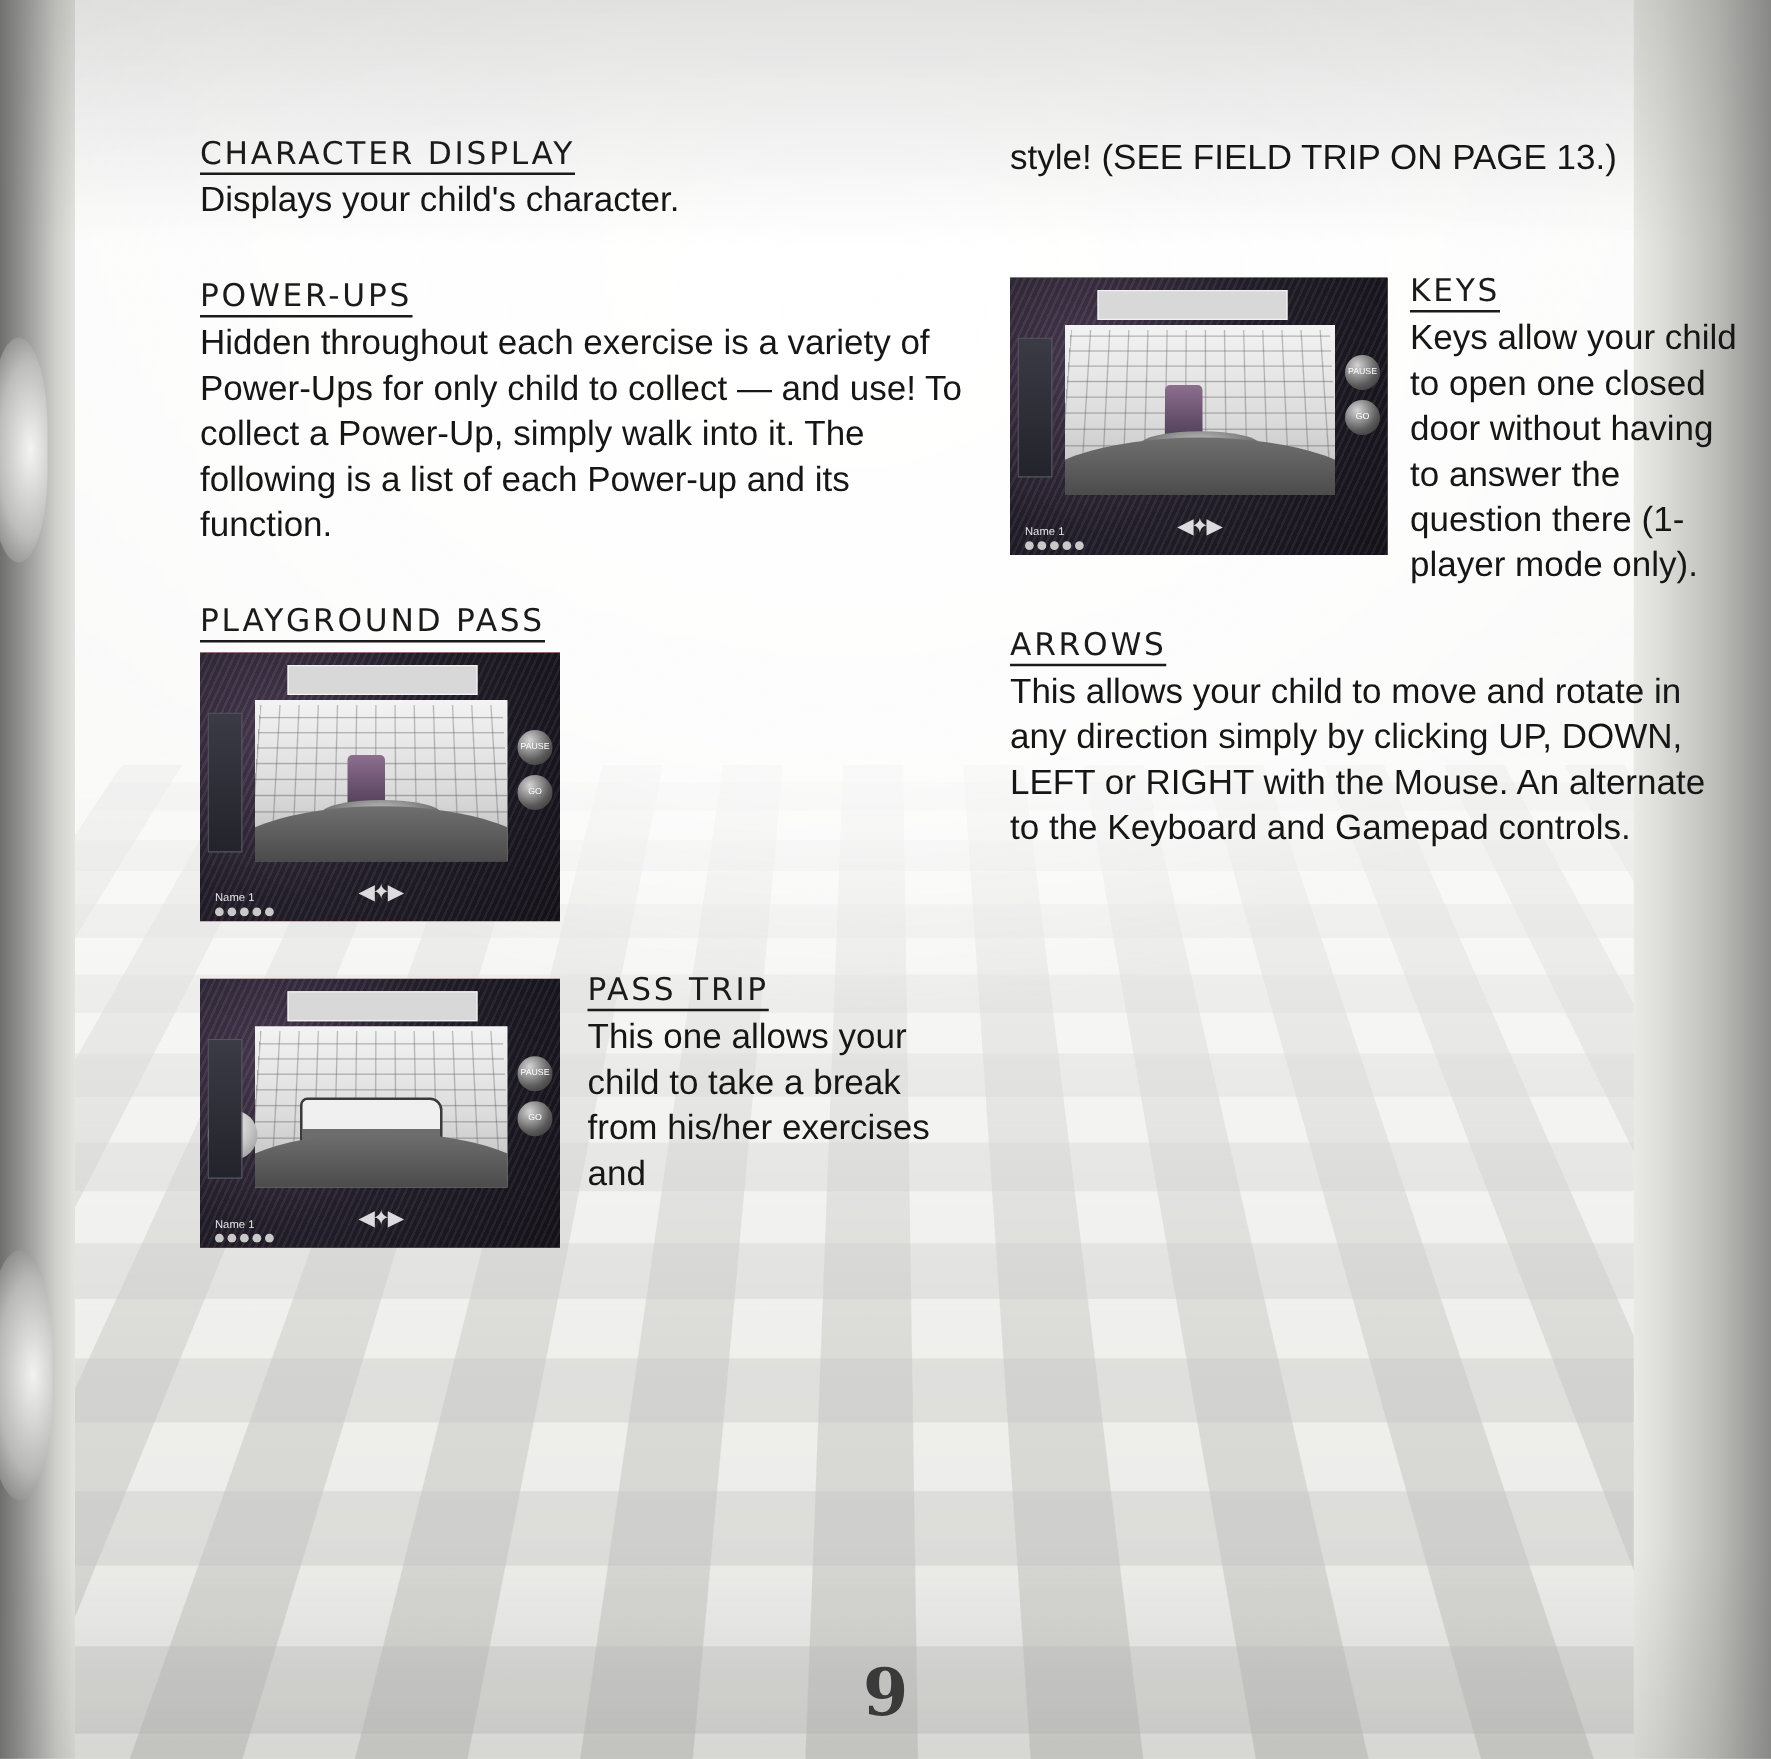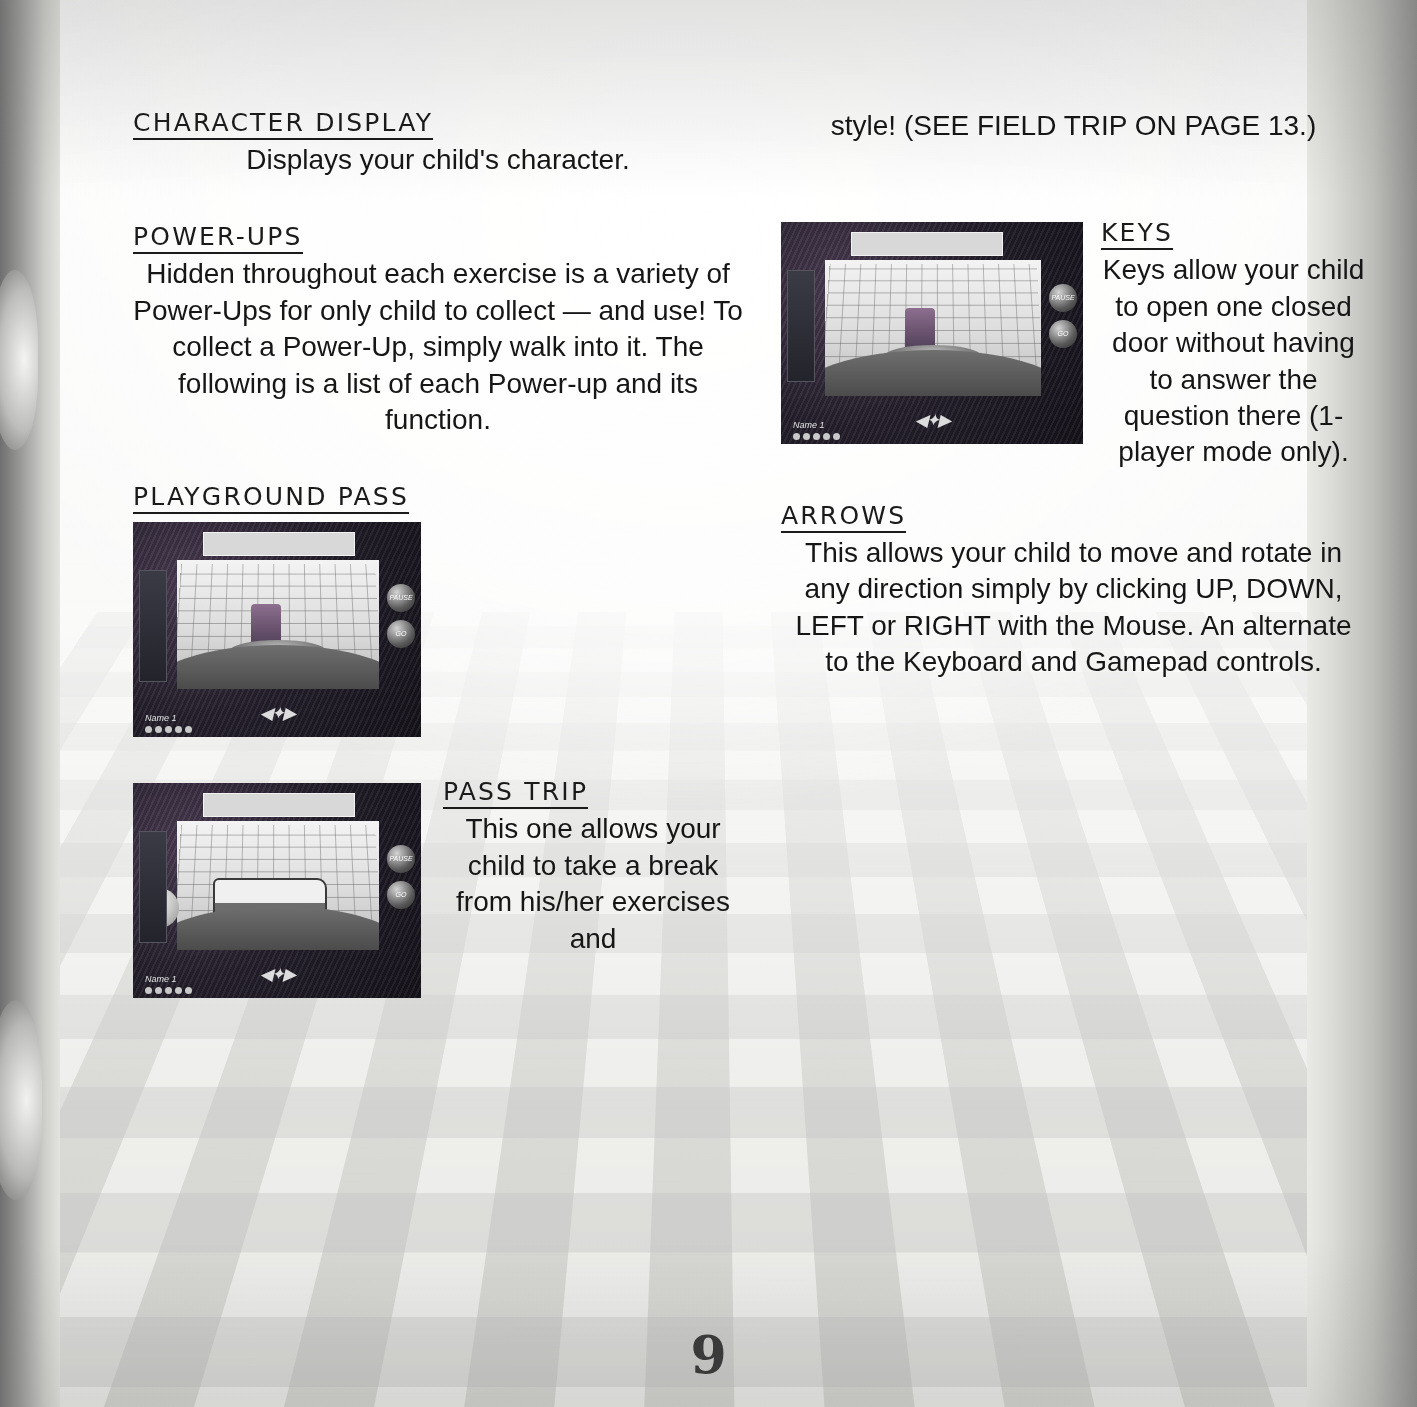--- a/index.html
+++ b/index.html
@@ -85,20 +85,21 @@
     background:
       linear-gradient(to bottom, rgba(120,120,118,0.22) 0%, rgba(255,255,255,0) 14%),
       linear-gradient(to top, rgba(120,120,118,0.18) 0%, rgba(255,255,255,0) 12%);
     pointer-events: none;
   }
 
   
   #content {
     position: absolute;
     inset: 0;
+    margin-left: 27px;
   }
   .col-left {
     position: absolute;
     left: 133px;
     top: 108px;
     width: 610px;
   }
   .col-right {
     position: absolute;
     left: 781px;
@@ -115,34 +116,32 @@
     border-bottom: 2px solid #1b1b1b;
     padding-bottom: 1px;
     margin: 0 0 2px 0;
     font-weight: 400;
   }
   .body-text {
     font-size: 28px;
     line-height: 1.30;
     color: #161616;
     margin: 0;
-    text-align: center;
   }
   .gap-lg { height: 44px; }
   .gap-md { height: 30px; }
 
   
   .shot {
     width: 288px;
     height: 215px;
     background: #7f1d1d;
     position: relative;
     overflow: hidden;
     box-shadow: 0 0 0 1px #111 inset;
-    font-style: italic;
   }
   .shot.shot-right { width: 302px; height: 222px; }
 
   .shot .noise {
     position: absolute; inset: 0;
     background:
       repeating-linear-gradient(115deg, rgba(255,255,255,0.05) 0 2px, rgba(0,0,0,0.08) 2px 5px),
       radial-gradient(circle at 20% 30%, #4a3b52 0%, #241f2b 48%, #15121a 100%);
   }
   .shot .topbar {

